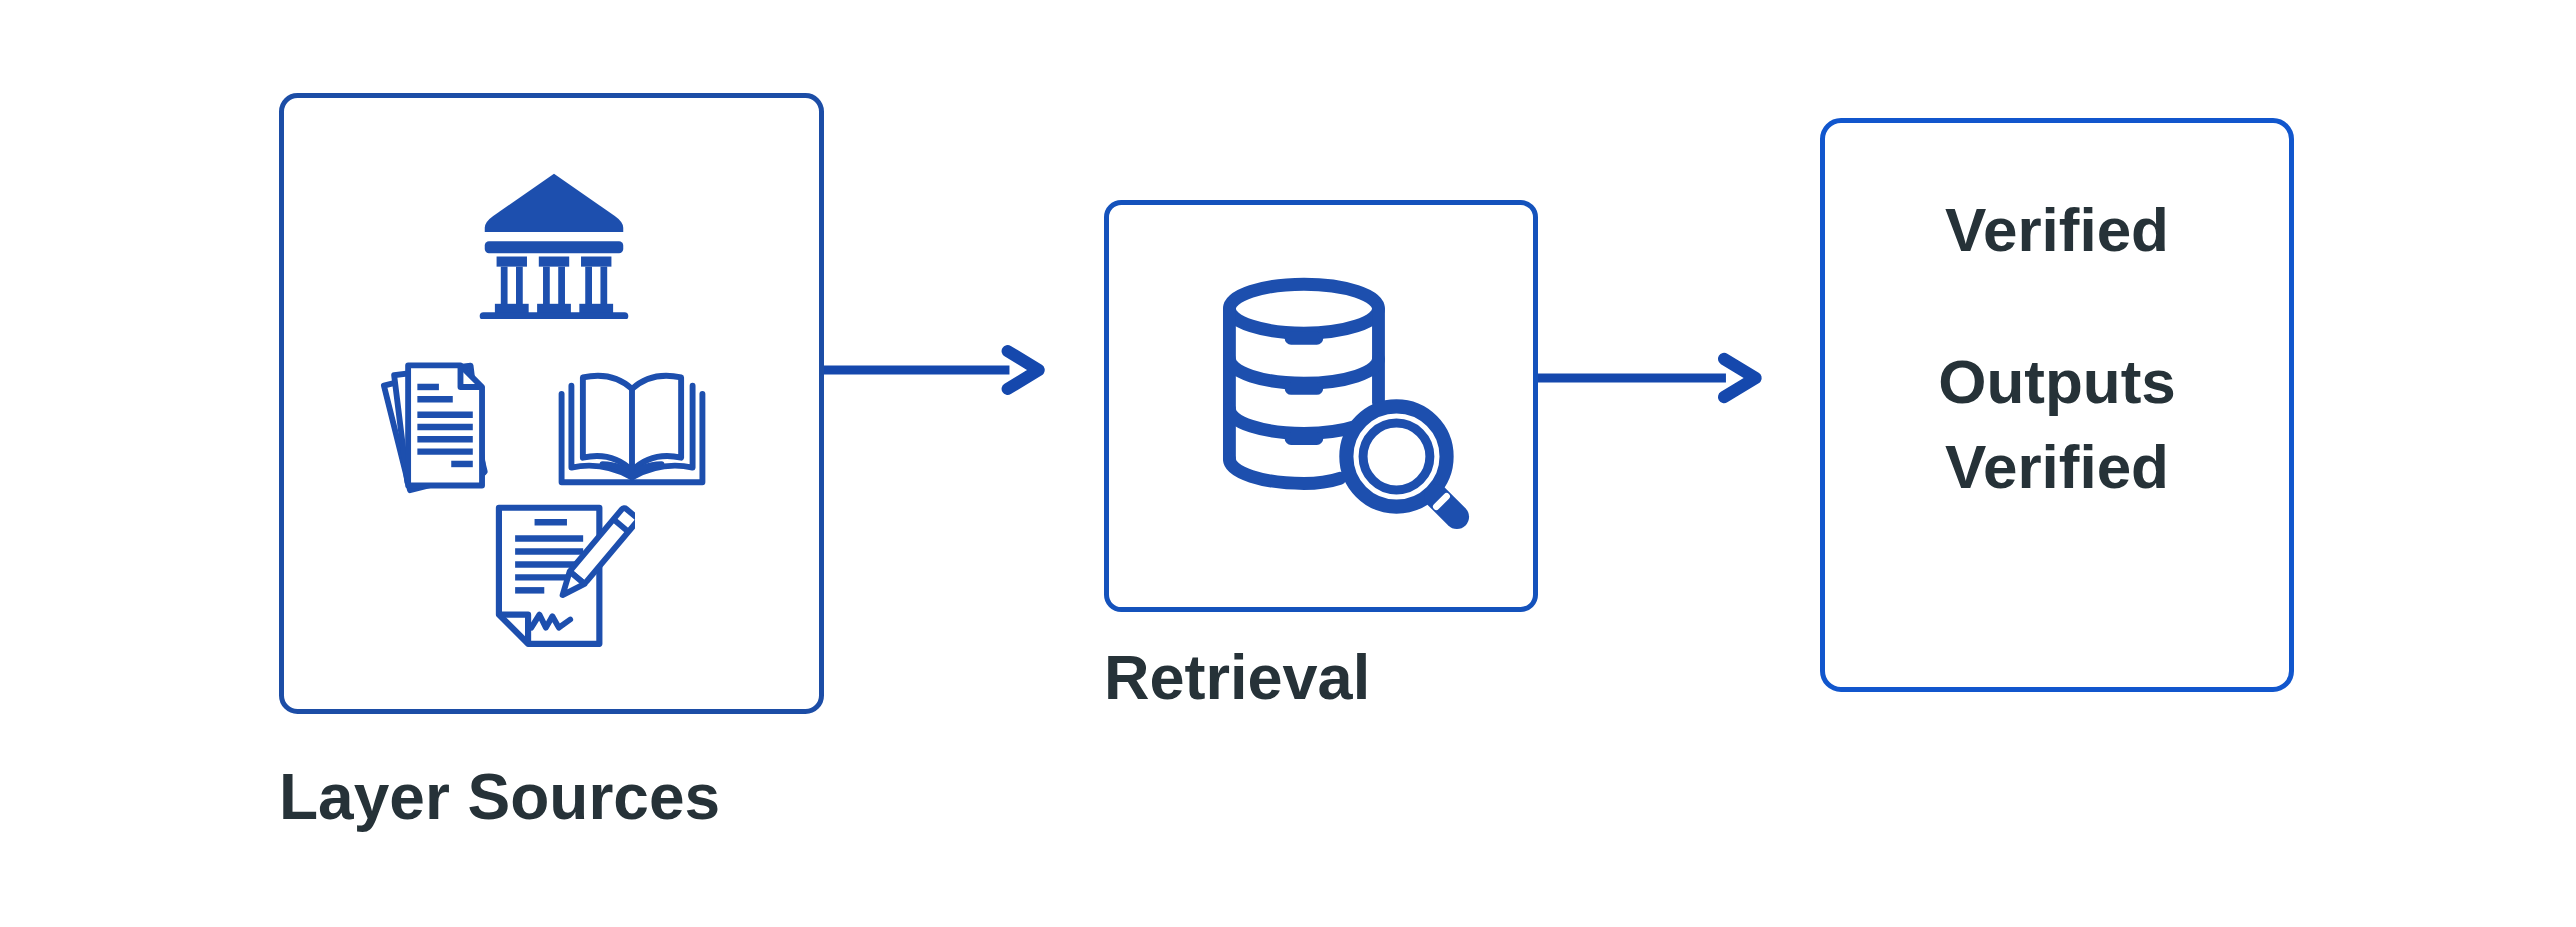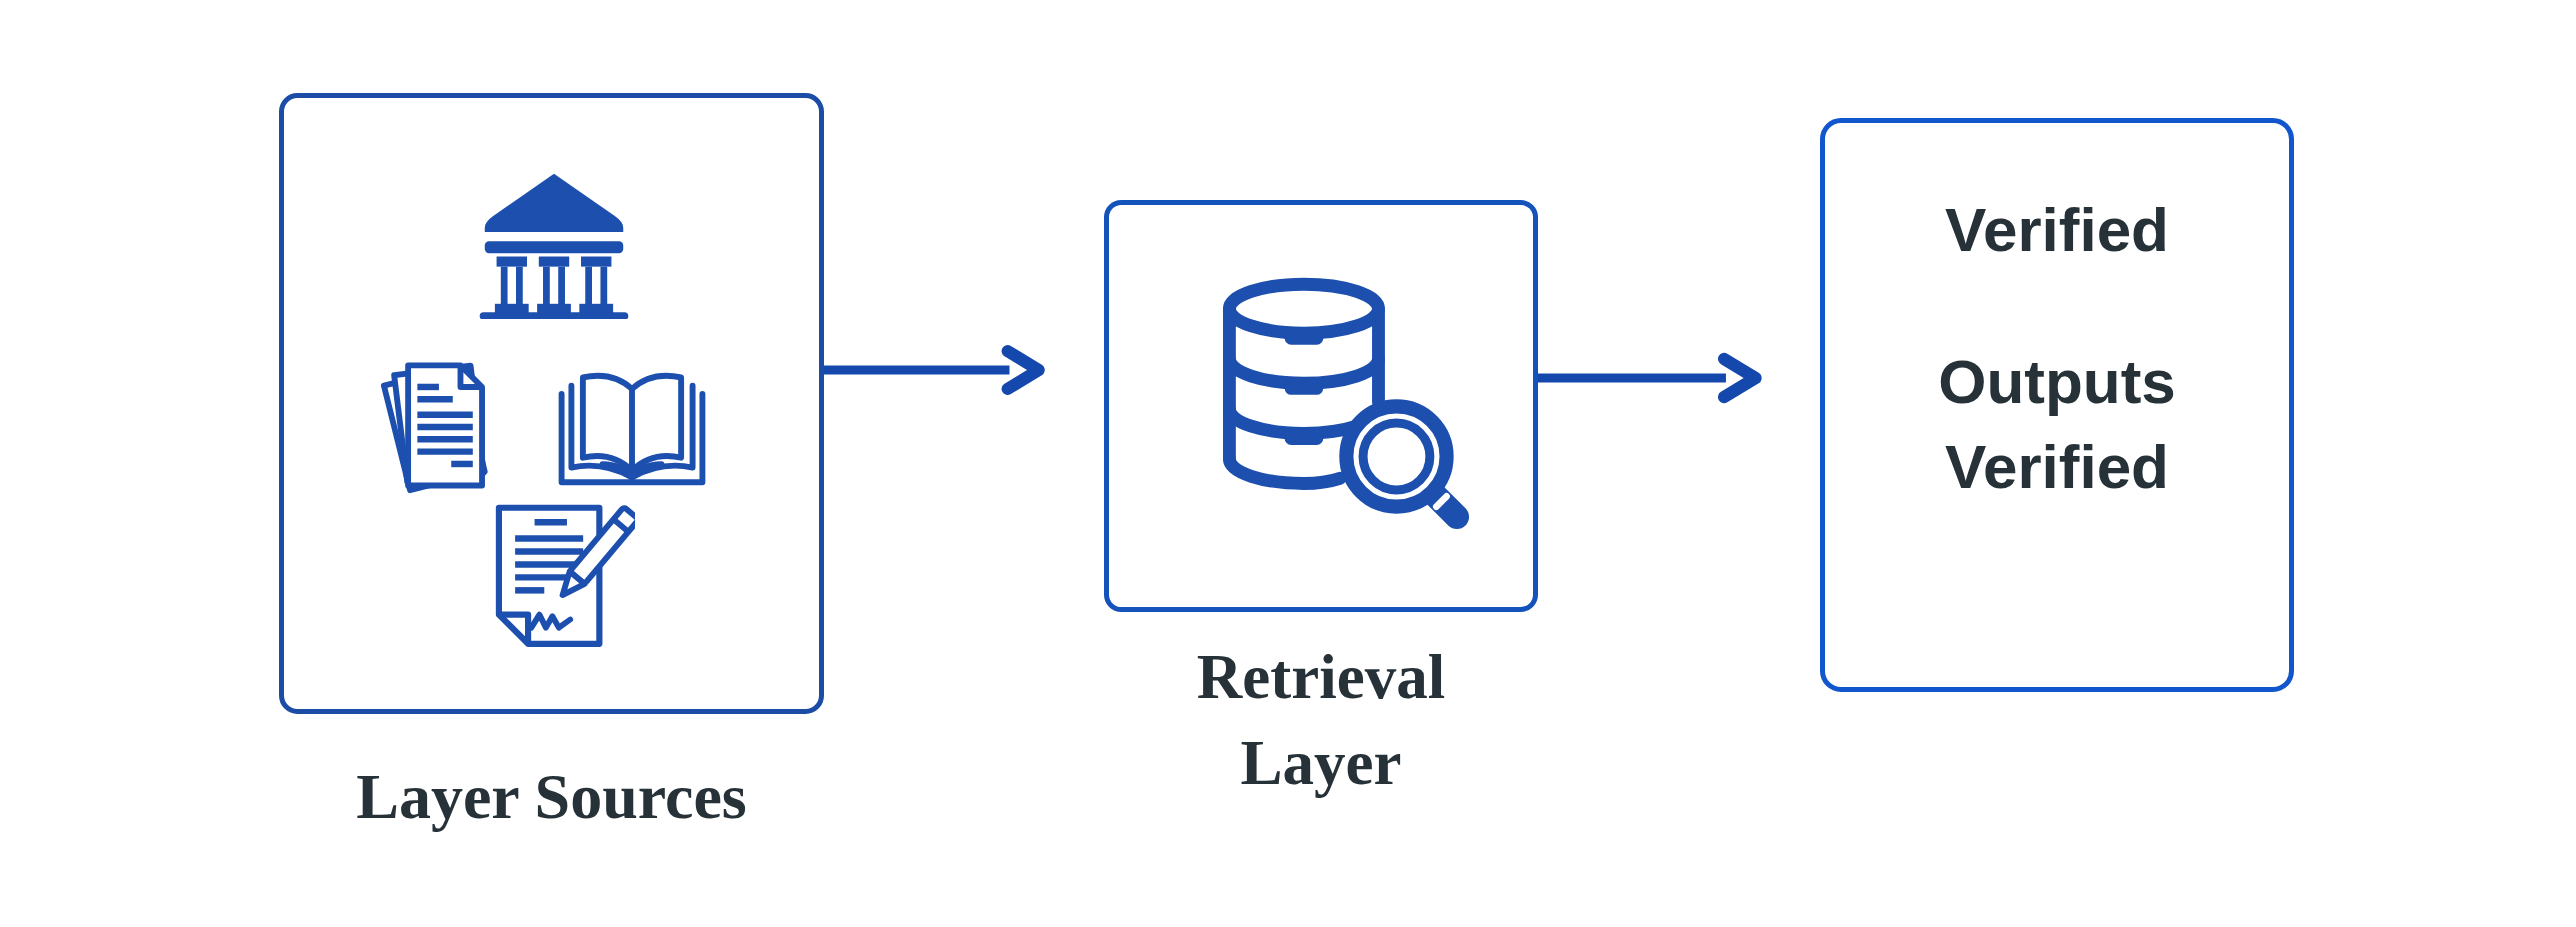--- a/index.html
+++ b/index.html
@@ -34,21 +34,21 @@
 
   
   .icon-courthouse{left:183px;top:69px;width:174px;height:152px;}
   .icon-papers{left:62px;top:252px;width:192px;height:154px;}
   .icon-book{left:264px;top:268px;width:168px;height:131px;}
   .icon-contract{left:189px;top:400px;width:162px;height:162px;}
   
   .icon-dbsearch{left:105px;top:69px;width:257px;height:257px;}
 
   .caption{
-    position:absolute;color:var(--label-text);font-weight:700;text-align:center;font-family:Liberation Serif, serif;
+    position:absolute;color:var(--label-text);font-weight:700;text-align:left;
   }
   .caption-legal{
     left:279px;top:760px;width:545px;font-size:64px;line-height:74px;
   }
   .caption-retrieval{
     left:1104px;top:634px;width:434px;font-size:63px;line-height:86px;
   }
   .outputs-text{
     position:absolute;left:0;top:64px;width:100%;
     color:var(--label-text);font-weight:700;text-align:center;
@@ -177,21 +177,20 @@
           <circle cx="71" cy="71" r="13" fill="none" stroke="var(--icon-blue)" stroke-width="3.5"></circle>
           <line x1="86.5" y1="86.5" x2="94.5" y2="94.5" stroke="var(--icon-blue)" stroke-width="9.5" stroke-linecap="round"></line>
           <line x1="86.5" y1="90.5" x2="90.5" y2="86.5" stroke="#ffffff" stroke-width="2.6" stroke-linecap="round"></line>
         </g>
       </svg>
     </span>
   </div>
 
   <div class="caption caption-retrieval">
     <div>Retrieval</div>
-    <div>Layer</div>
   </div>
 
   <div class="arrow arrow-2">
     <svg viewBox="0 0 370 120">
       <line x1="0" y1="60" x2="305" y2="60" stroke="var(--arrow-blue)" stroke-width="15"></line>
       <path d="M302 29 L353 60 L302 91" fill="none" stroke="var(--arrow-blue)" stroke-width="20" stroke-linecap="round" stroke-linejoin="round"></path>
     </svg>
   </div>
 
   <div class="node-box box-outputs">

